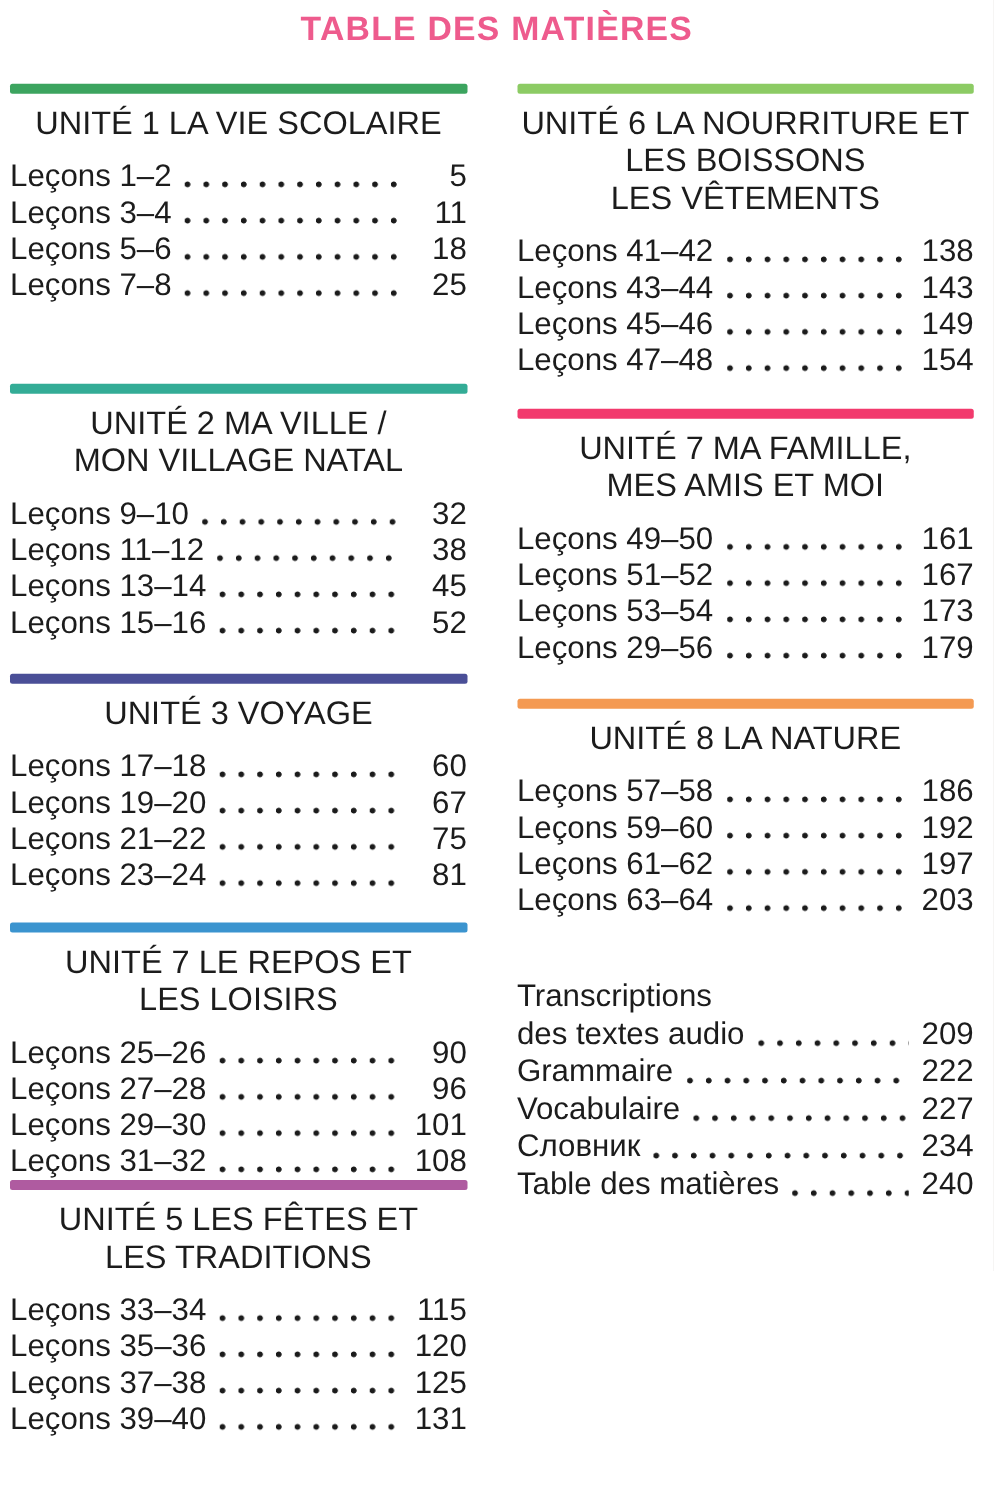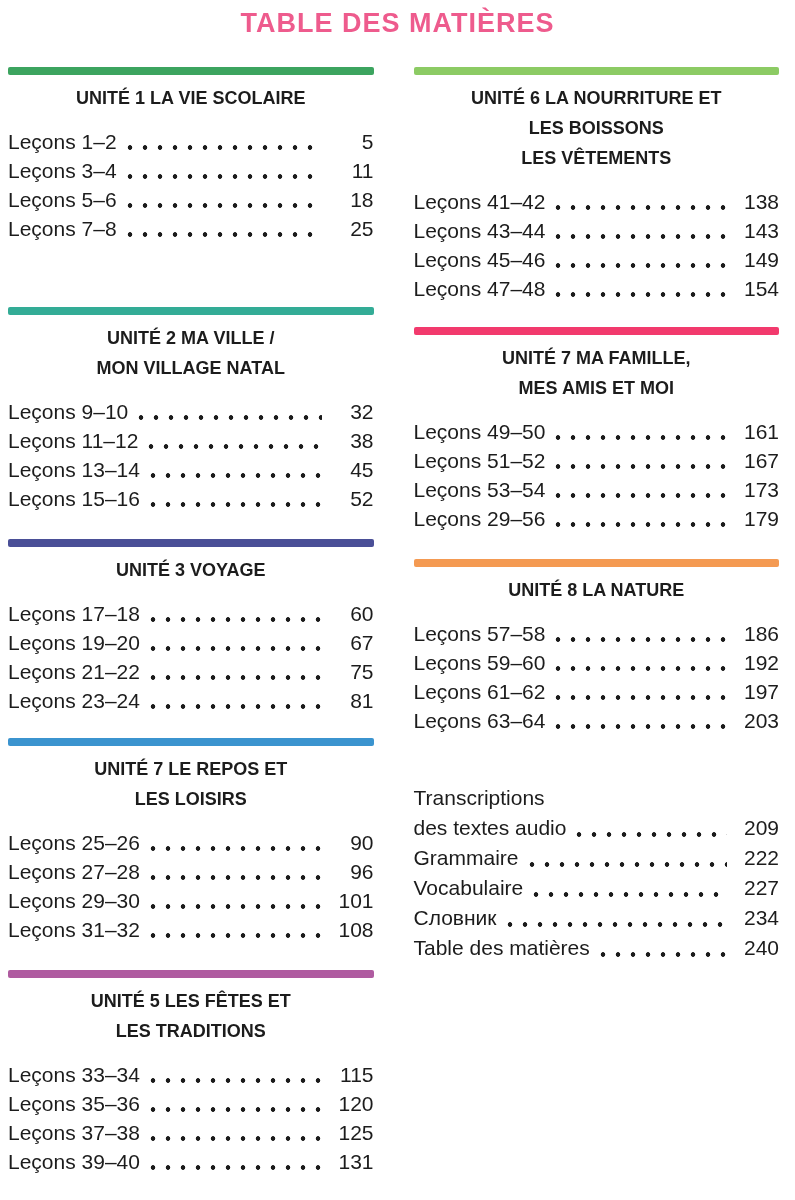--- a/index.html
+++ b/index.html
@@ -37,31 +37,31 @@
   }
   .unit { }
   .bar {
     height: 8px;
     border-radius: 2px;
     background: #999;
   }
   .unit-title {
     margin: 8px 0 0 0;
     text-align: center;
-    font-size: 18px;
+    font-size: 26px;
     line-height: 30px;
-    font-weight: 700;
+    font-weight: 400;
     white-space: pre-line;
   }
   .lessons { margin-top: 14px; }
   .toc-row {
     display: flex;
     align-items: baseline;
     height: 29px;
-    font-size: 21px;
+    font-size: 25px;
     line-height: 29px;
   }
   .lbl { white-space: nowrap; }
   .leader {
     flex: 1 1 auto;
     align-self: flex-end;
     height: 7px;
     margin: 0 6px 5px 10px;
     background-image: radial-gradient(circle at 3px 3.5px, #1b1b1b 2px, rgba(0,0,0,0) 2.6px);
     background-size: 15px 7px;
@@ -69,21 +69,21 @@
   }
   .pg {
     min-width: 46px;
     text-align: right;
     white-space: nowrap;
   }
   
   #unit2 { margin-top: 64px; }
   #unit3 { margin-top: 26px; }
   #unit4 { margin-top: 23px; }
-  #unit5 { margin-top: 26px; }
+  #unit5 { }
   #unit7 { margin-top: 24px; }
   #unit8 { margin-top: 26px; }
   #misc  { margin-top: 48px; }
   #misc .toc-row { height: 30px; }
 </style>
 </head>
 <body>
 
 <div class="page">
 

